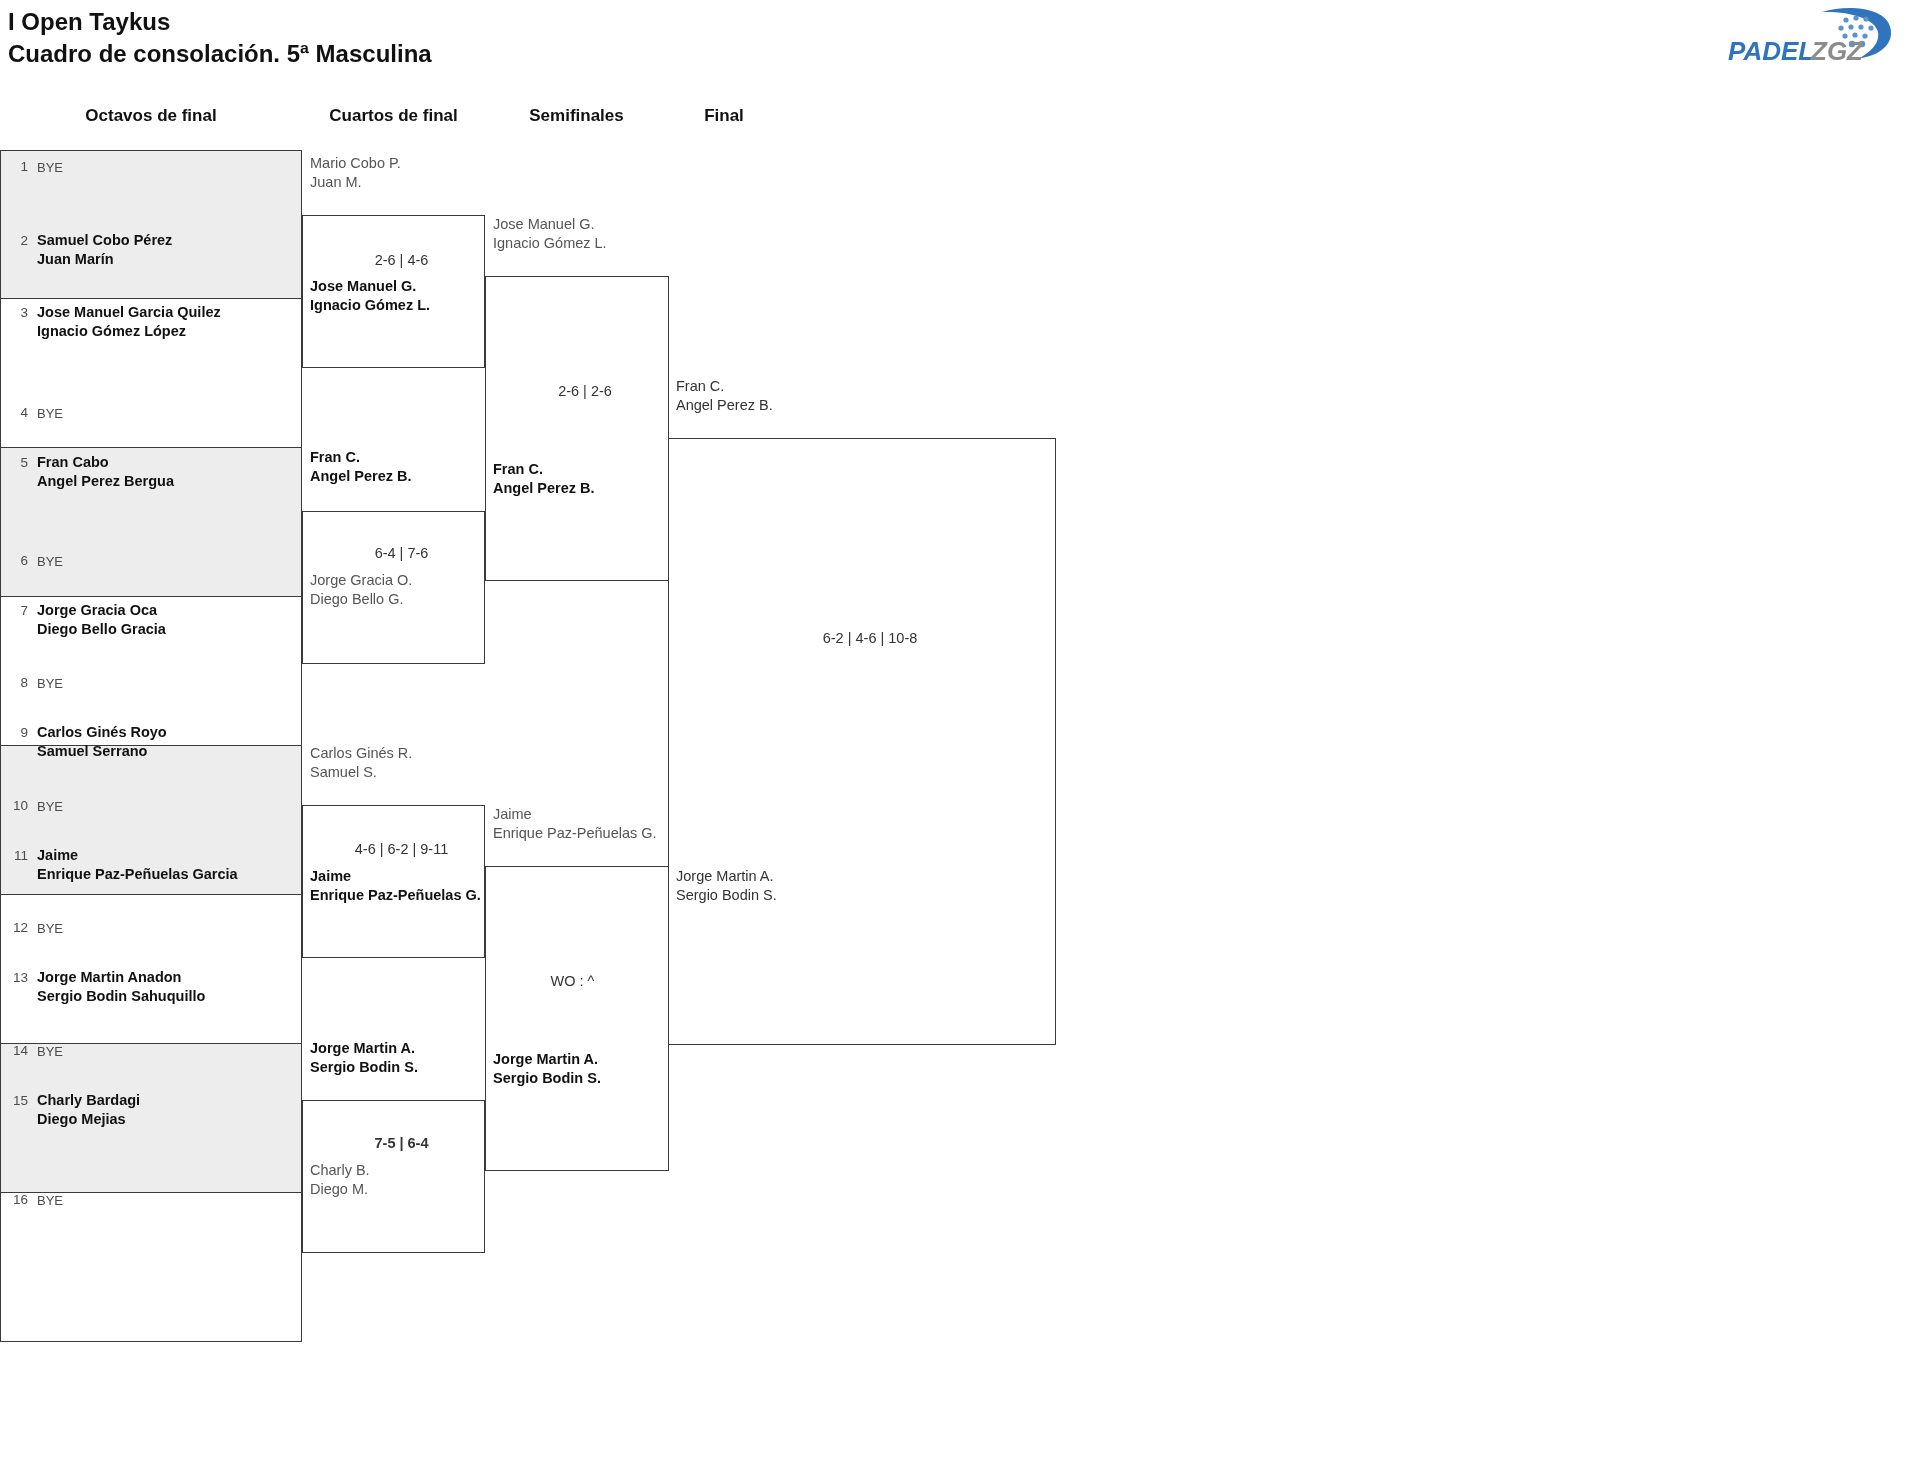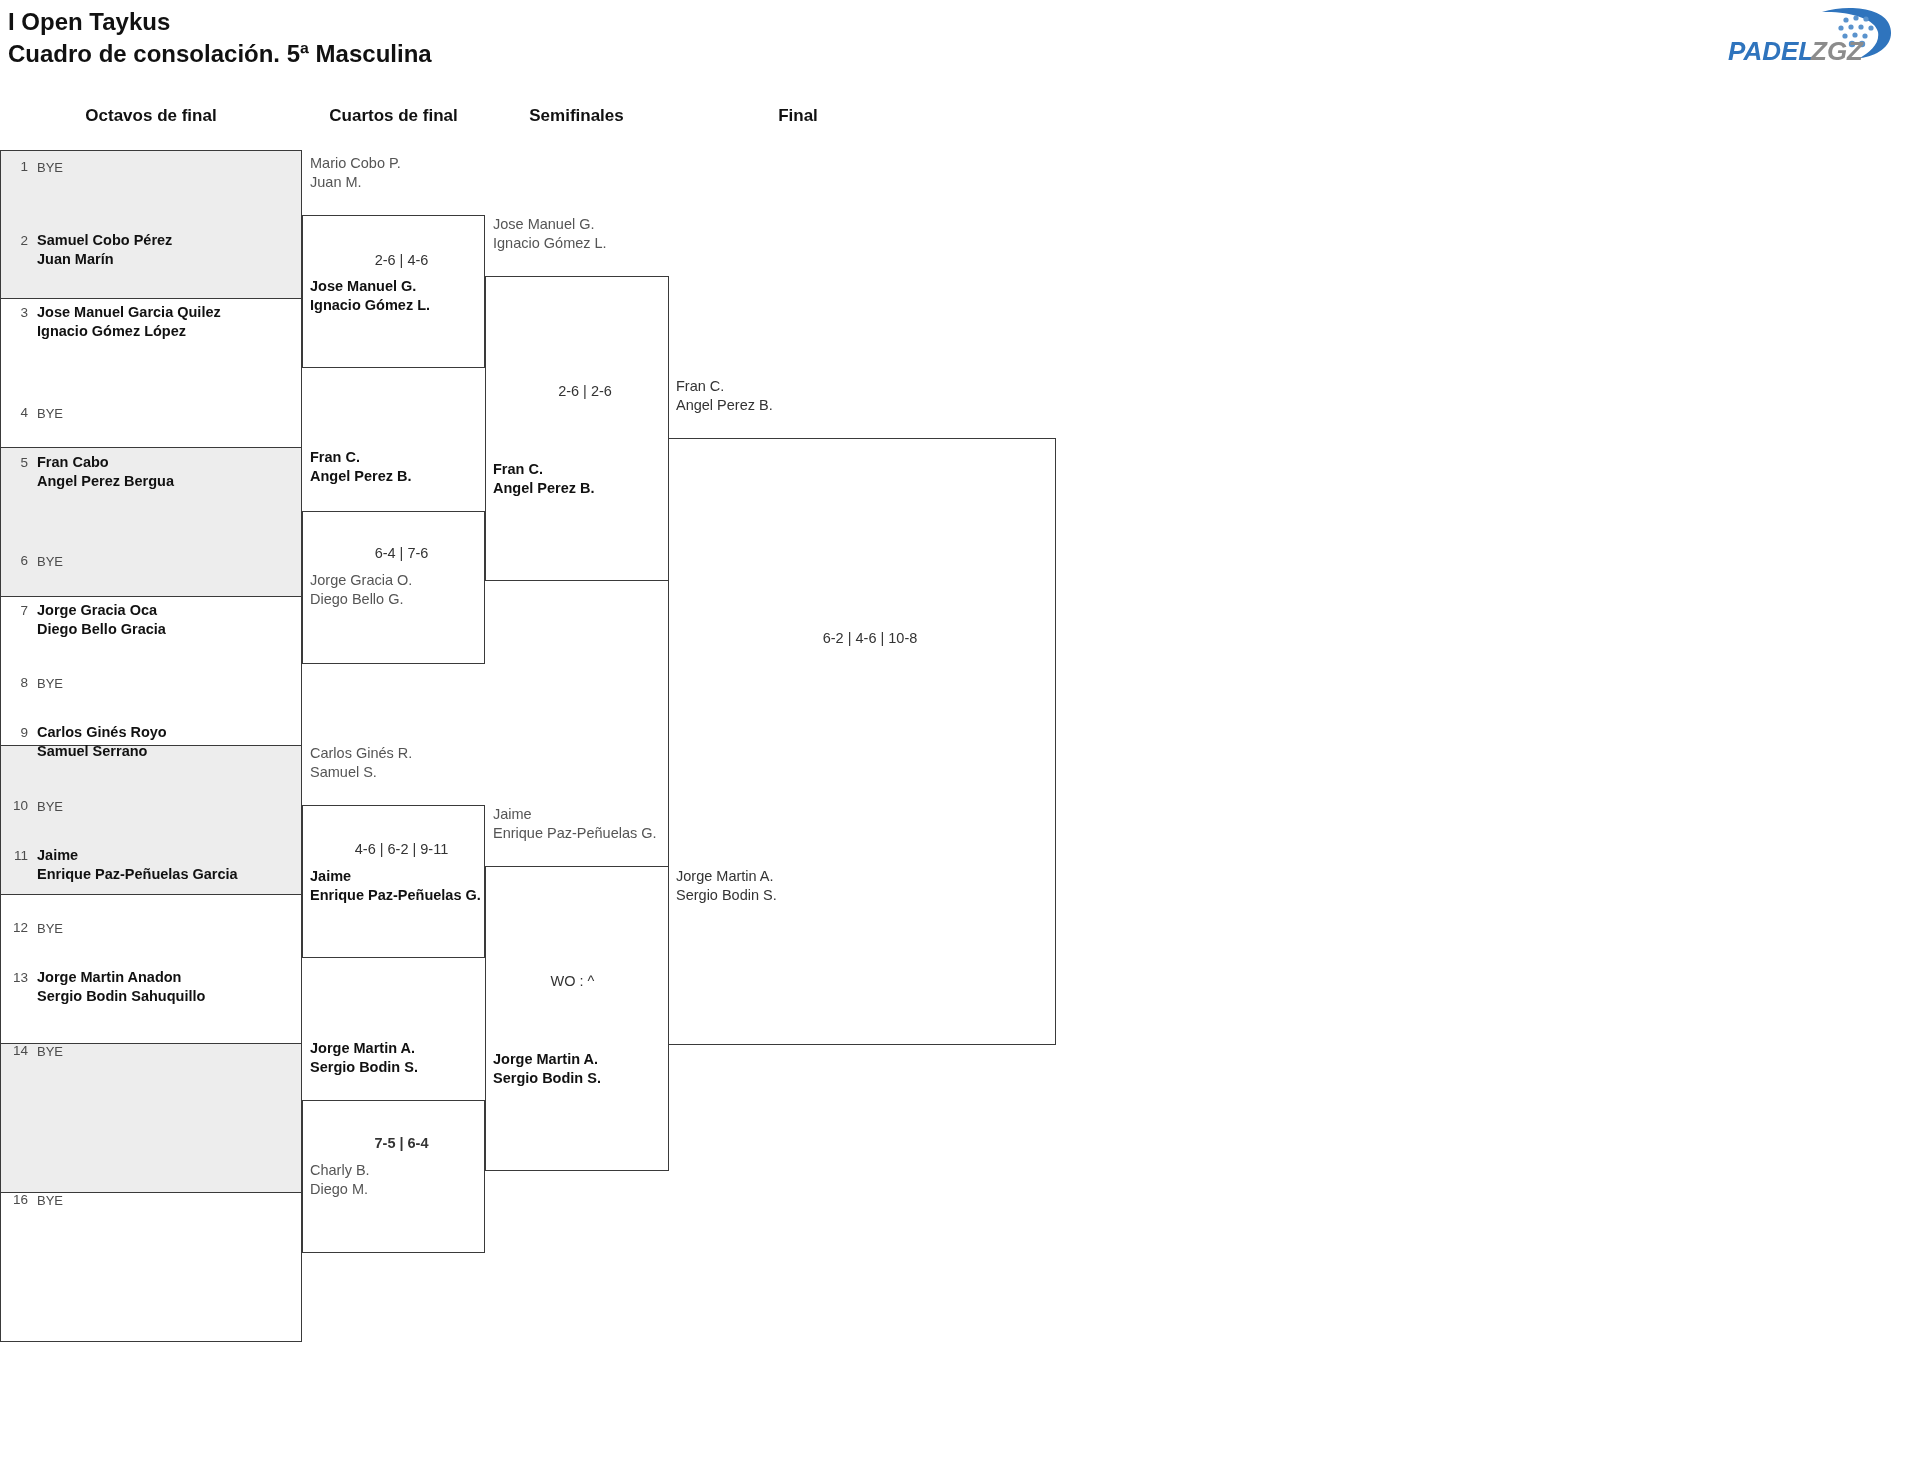--- a/index.html
+++ b/index.html
@@ -92,21 +92,21 @@
         <circle cx="148" cy="38" r="3.2"></circle>
     </g>
     <text x="14" y="54" font-family="'Liberation Sans',sans-serif" font-size="26" font-weight="bold" font-style="italic" fill="#2f74bd">PADEL</text>
     <text x="97" y="54" font-family="'Liberation Sans',sans-serif" font-size="26" font-weight="bold" font-style="italic" fill="#8c8c8c">ZGZ</text>
   </svg>
 </div>
 
 <div class="round-header" style="left:0px;width:302px;">Octavos de final</div>
 <div class="round-header" style="left:302px;width:183px;">Cuartos de final</div>
 <div class="round-header" style="left:485px;width:183px;">Semifinales</div>
-<div class="round-header" style="left:704px;width:188px;">Final</div>
+<div class="round-header" style="left:630px;width:188px;">Final</div>
 
 <div id="bracket">
 
   <div class="r1cell first shaded" style="top:150px;height:149px;"></div>
   <div class="r1cell" style="top:299px;height:149px;"></div>
   <div class="r1cell shaded" style="top:448px;height:149px;"></div>
   <div class="r1cell" style="top:597px;height:149px;"></div>
   <div class="r1cell shaded" style="top:746px;height:149px;"></div>
   <div class="r1cell" style="top:895px;height:149px;"></div>
   <div class="r1cell shaded" style="top:1044px;height:149px;"></div>
@@ -168,20 +168,24 @@
 
   <div class="seed-slot" style="top:968px;">
     <span class="seed-num">13</span>
     <span class="seed-names bold"><span>Jorge Martin Anadon</span><br><span>Sergio Bodin Sahuquillo</span></span>
   </div>
   <div class="seed-slot" style="top:1041px;">
     <span class="seed-num">14</span>
     <span class="seed-names bye"><span>BYE</span></span>
   </div>
 
+  <div class="seed-slot" style="top:1091px;">
+    <span class="seed-num">15</span>
+    <span class="seed-names bold"><span>Charly Bardagi</span><br><span>Diego Mejias</span></span>
+  </div>
   <div class="seed-slot" style="top:1190px;">
     <span class="seed-num">16</span>
     <span class="seed-names bye"><span>BYE</span></span>
   </div>
 
   <div class="entrant lose" style="left:310px;top:154px;">
     <span>Mario Cobo P.</span><br><span>Juan M.</span>
   </div>
   <div class="mbox" style="left:302px;top:215px;width:183px;height:153px;"></div>
   <div class="score" style="left:302px;top:252px;width:183px;">2-6 | 4-6</div>

